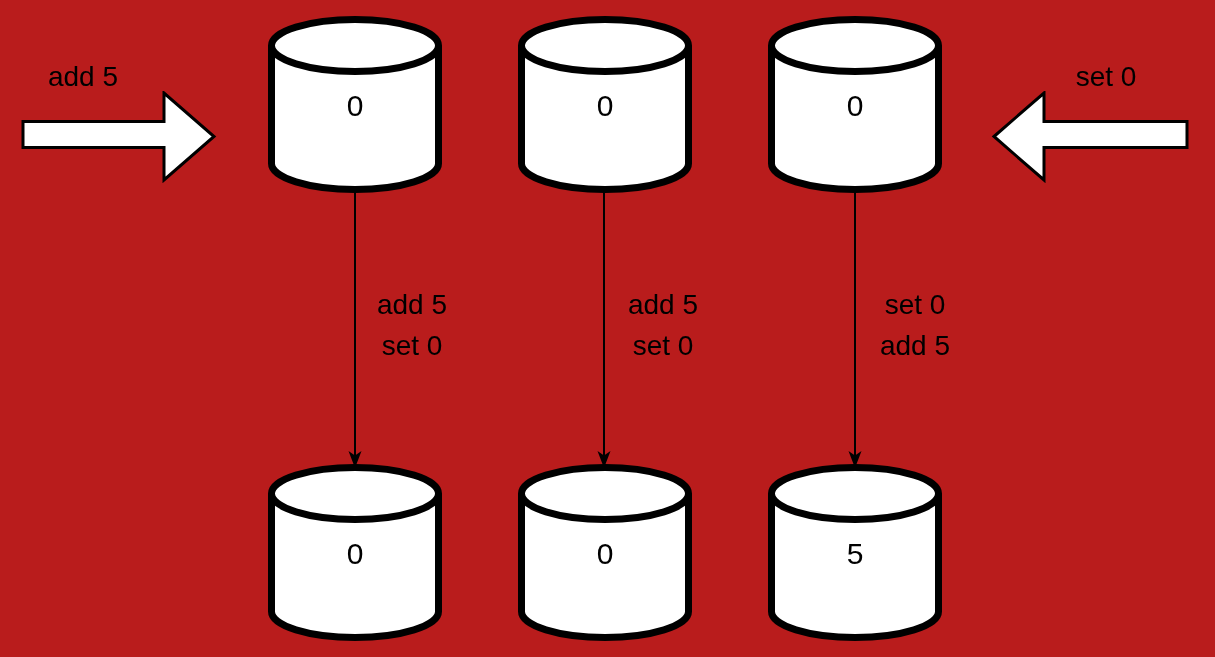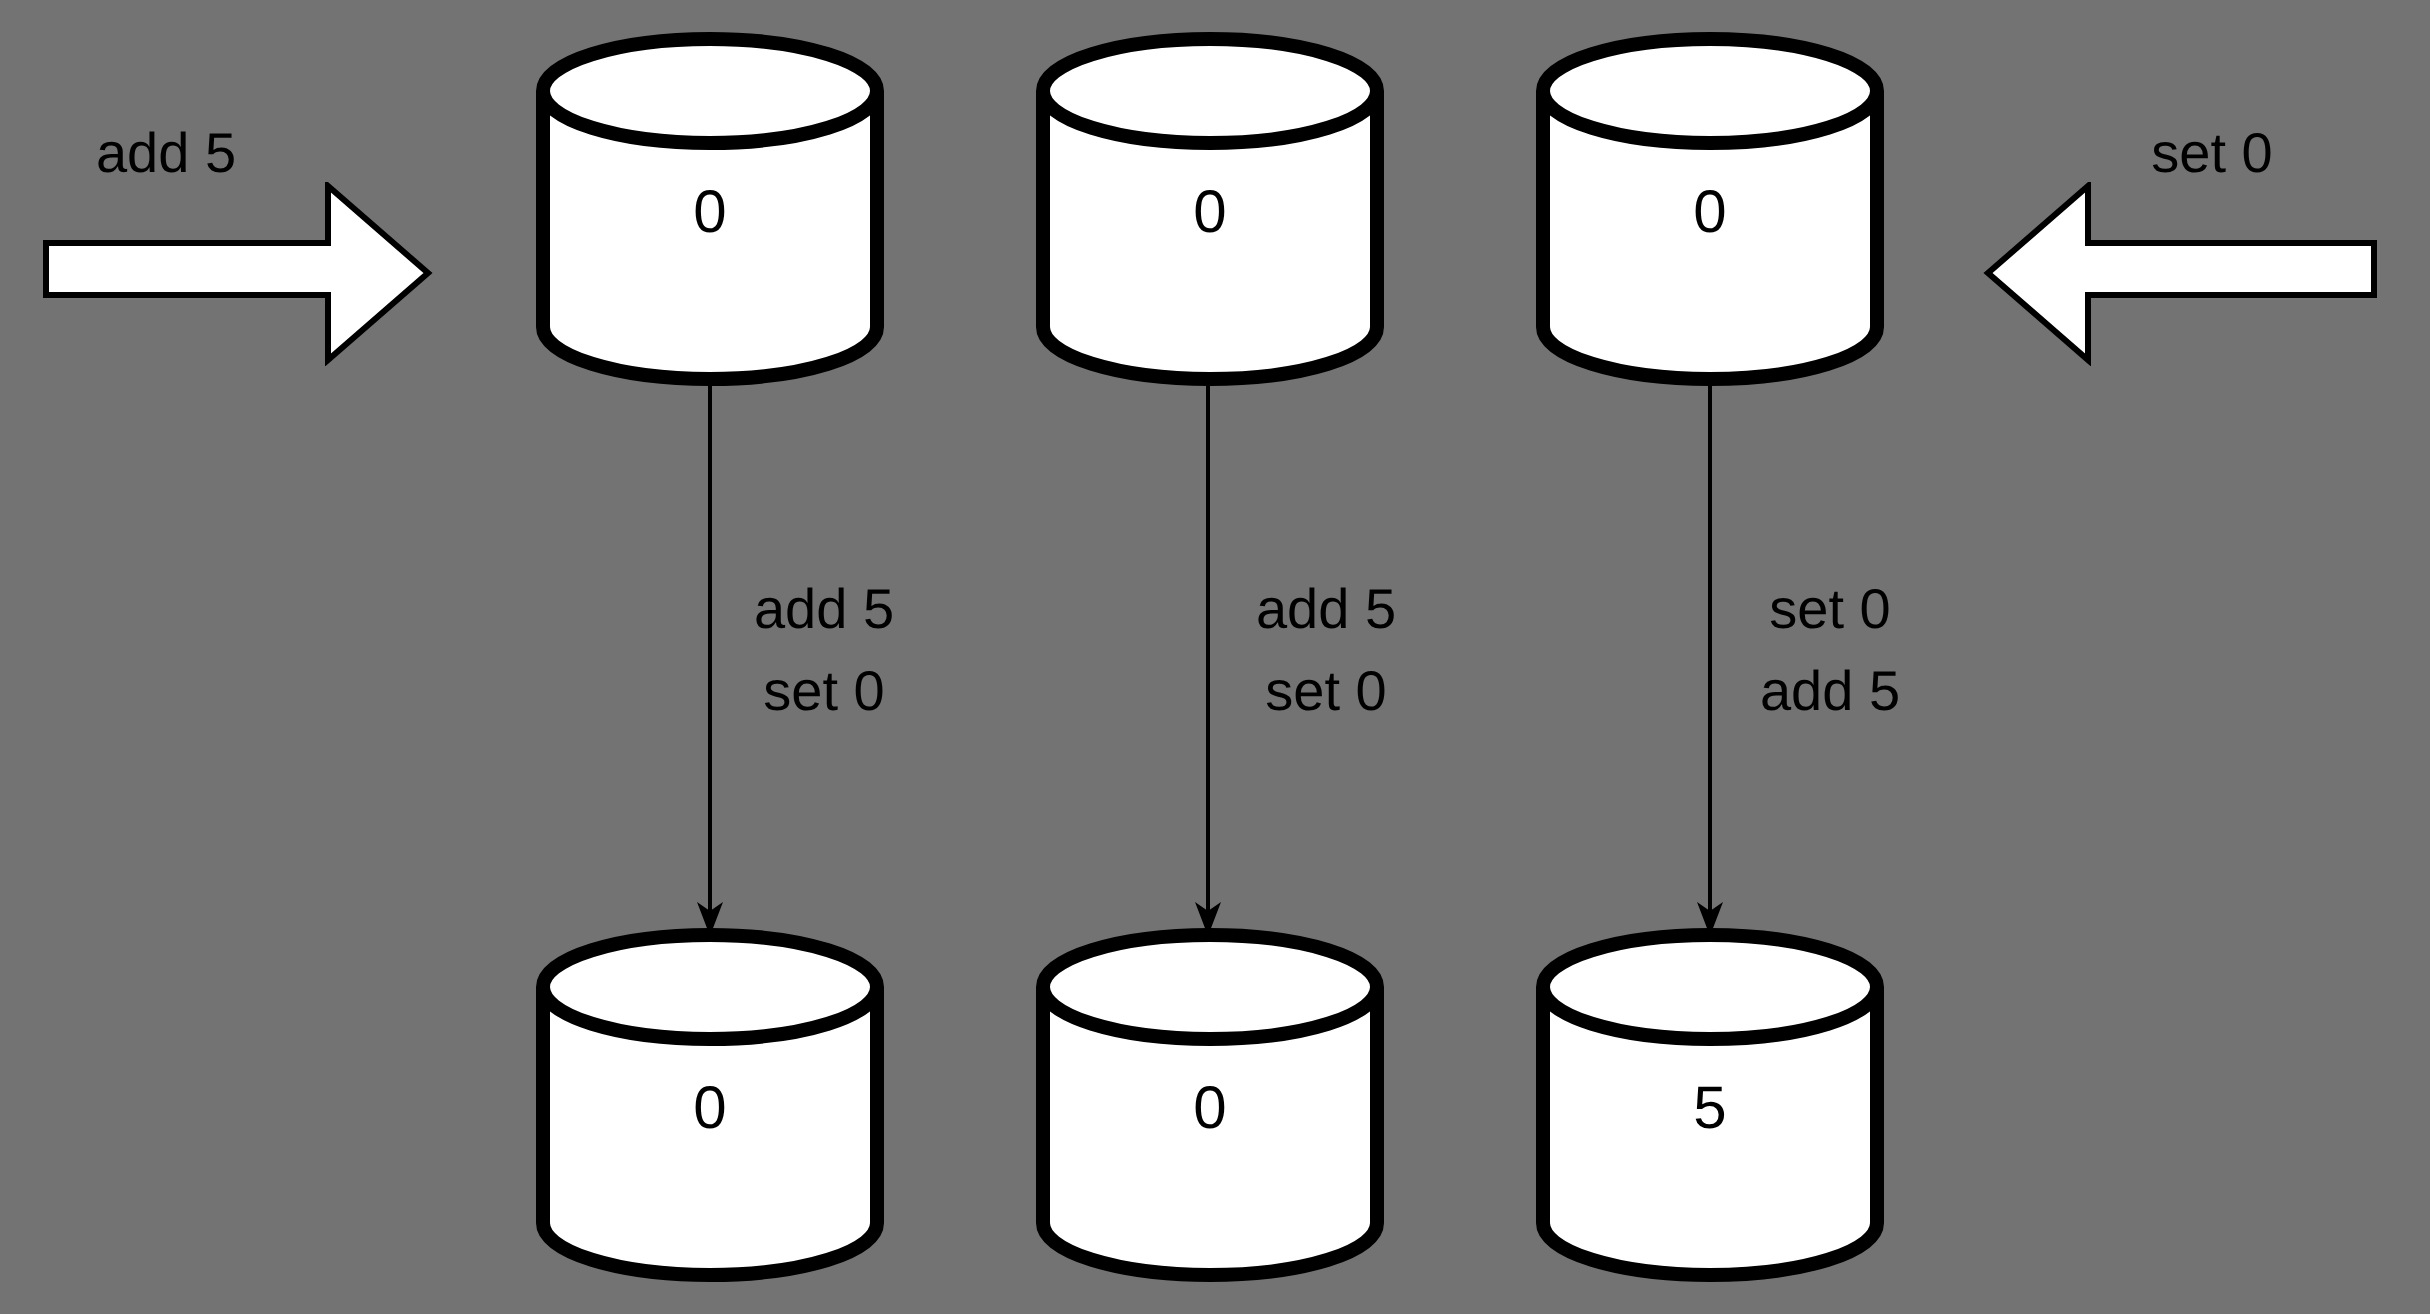--- a/index.html
+++ b/index.html
@@ -4,21 +4,21 @@
 <style>
   html, body {
     margin: 0;
     padding: 0;
     background: #ffffff;
   }
   .canvas {
     position: relative;
     width: 1215px;
     height: 657px;
-    background: #737373;
+    background: #b91c1c;
     color: #000000;
     font-family: "Liberation Sans", sans-serif;
     overflow: hidden;
   }
   .cyl {
     position: absolute;
     width: 174px;
     height: 177px;
   }
   .cyl text {

